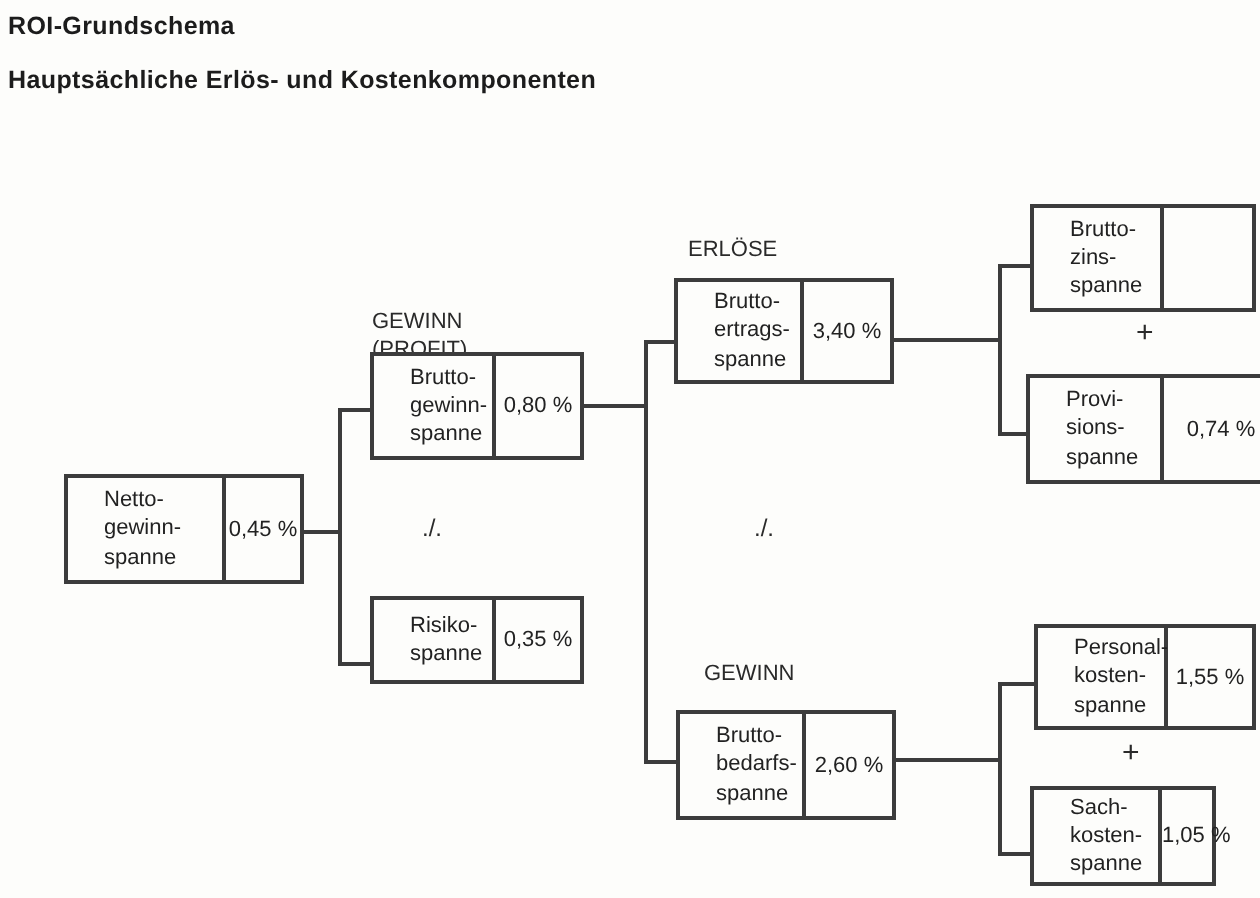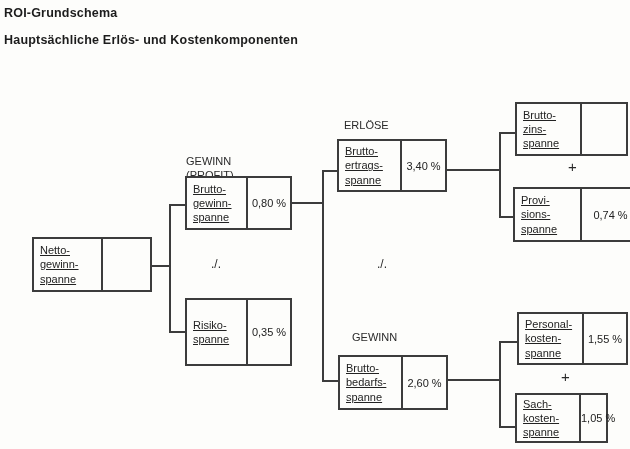--- a/index.html
+++ b/index.html
@@ -40,26 +40,25 @@
     position: absolute;
     border: 2px solid var(--line);
     background: var(--bg);
     display: flex;
     align-items: stretch;
   }
   .node-label {
     border-right: 2px solid var(--line);
     display: flex;
     align-items: center;
-    padding-left: 6px;
+    padding-left: 18px;
     font-size: 11px;
     line-height: 1.28;
     white-space: pre-line;
     flex: 0 0 auto;
-    text-decoration: underline;
   }
   .node-value {
     flex: 1 1 auto;
     display: flex;
     align-items: center;
     justify-content: center;
     font-size: 11px;
     white-space: nowrap;
   }
   .op {
@@ -85,33 +84,34 @@
 (PROFIT)</div>
   <div class="section-label" style="left:344px; top:119px;">ERLÖSE</div>
   <div class="section-label" style="left:352px; top:331px;">GEWINN</div>
 
   <div class="op" style="left:211px; top:257px;">./.</div>
   <div class="op" style="left:377px; top:257px;">./.</div>
   <div class="op plus" style="left:568px; top:158px;">+</div>
   <div class="op plus" style="left:561px; top:368px;">+</div>
 
   <div class="node" style="left:32px; top:237px; width:120px; height:55px;">
-    <div class="node-label" style="width:69px">Netto-
+    <div class="node-label" style="width:79px">Netto-
 gewinn-
 spanne</div>
+    <div class="node-value">0,45 %</div>
   </div>
 
   <div class="node" style="left:185px; top:176px; width:107px; height:54px;">
     <div class="node-label" style="width:61px">Brutto-
 gewinn-
 spanne</div>
     <div class="node-value">0,80 %</div>
   </div>
 
-  <div class="node" style="left:185px; top:298px; width:107px; height:68px;">
+  <div class="node" style="left:185px; top:298px; width:107px; height:44px;">
     <div class="node-label" style="width:61px">Risiko-
 spanne</div>
     <div class="node-value">0,35 %</div>
   </div>
 
   <div class="node" style="left:337px; top:139px; width:110px; height:53px;">
     <div class="node-label" style="width:63px">Brutto-
 ertrags-
 spanne</div>
     <div class="node-value">3,40 %</div>

